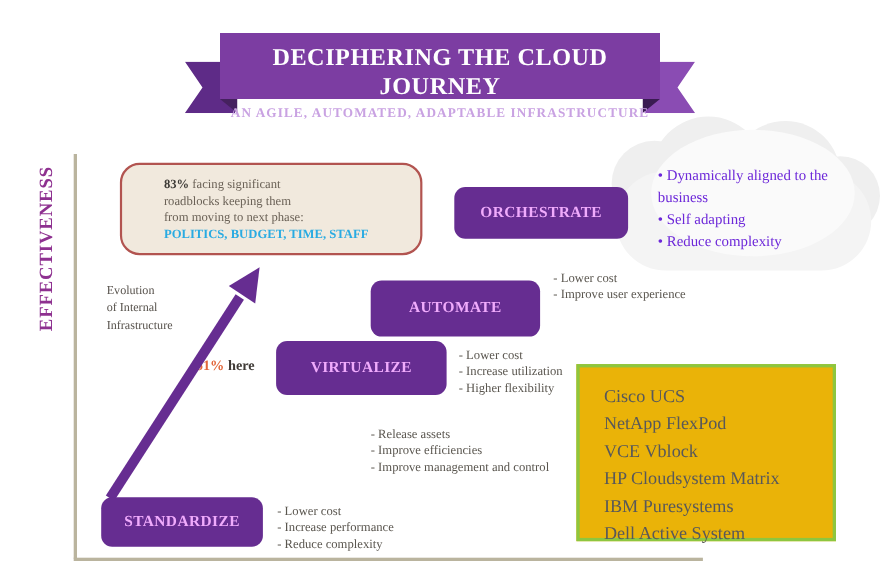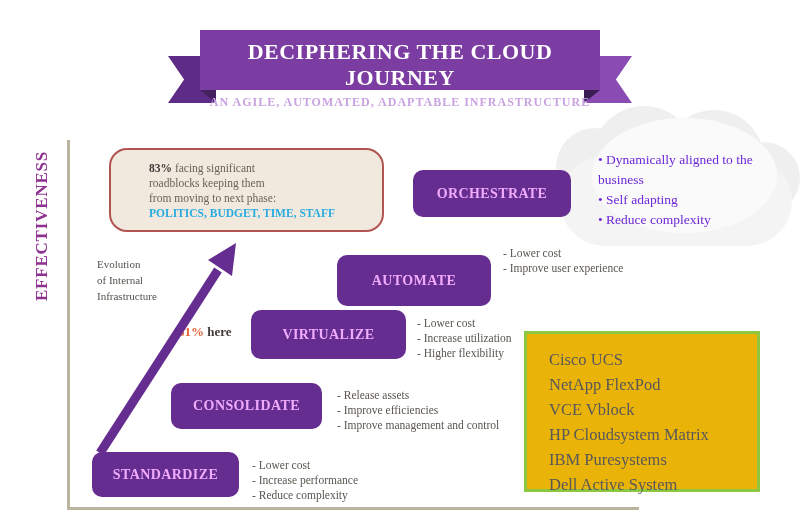--- a/index.html
+++ b/index.html
@@ -155,23 +155,20 @@
 
   <div class="phase-btn p-orchestrate">
       <span>ORCHESTRATE</span>
     </div>
   <div class="phase-btn p-automate">
       <span>AUTOMATE</span>
     </div>
   <div class="phase-btn p-virtualize">
       <span>VIRTUALIZE</span>
     </div>
-  <div class="phase-btn p-consolidate">
-      <span>CONSOLIDATE</span>
-    </div>
   <div class="phase-btn p-standardize">
       <span>STANDARDIZE</span>
     </div>
 
   <ul class="plist l-automate">
     <li>Lower cost</li>
     <li>Improve user experience</li>
   </ul>
   <ul class="plist l-virtualize">
     <li>Lower cost</li>

